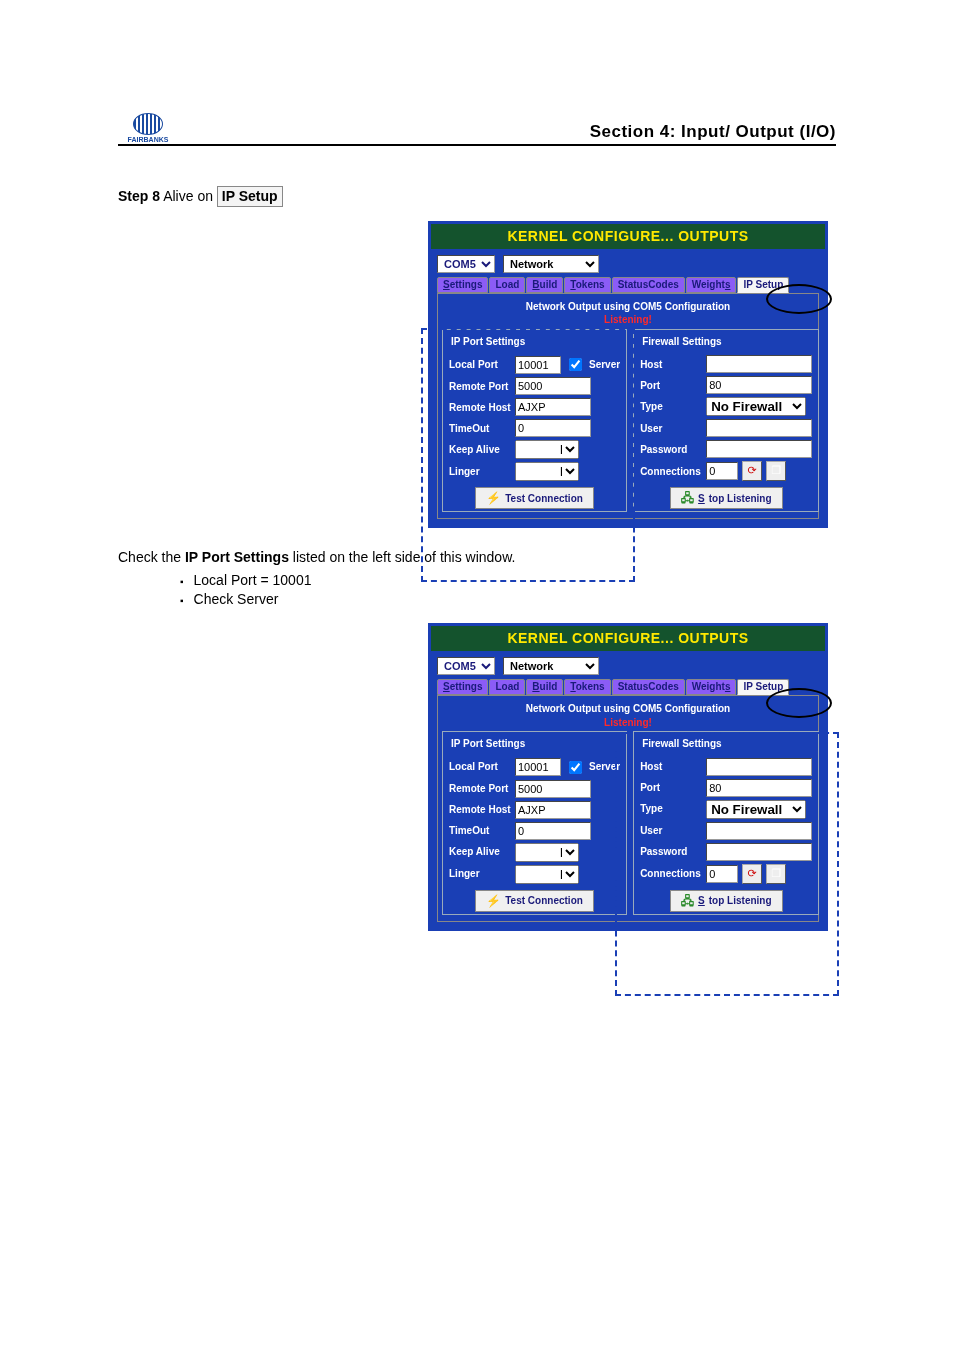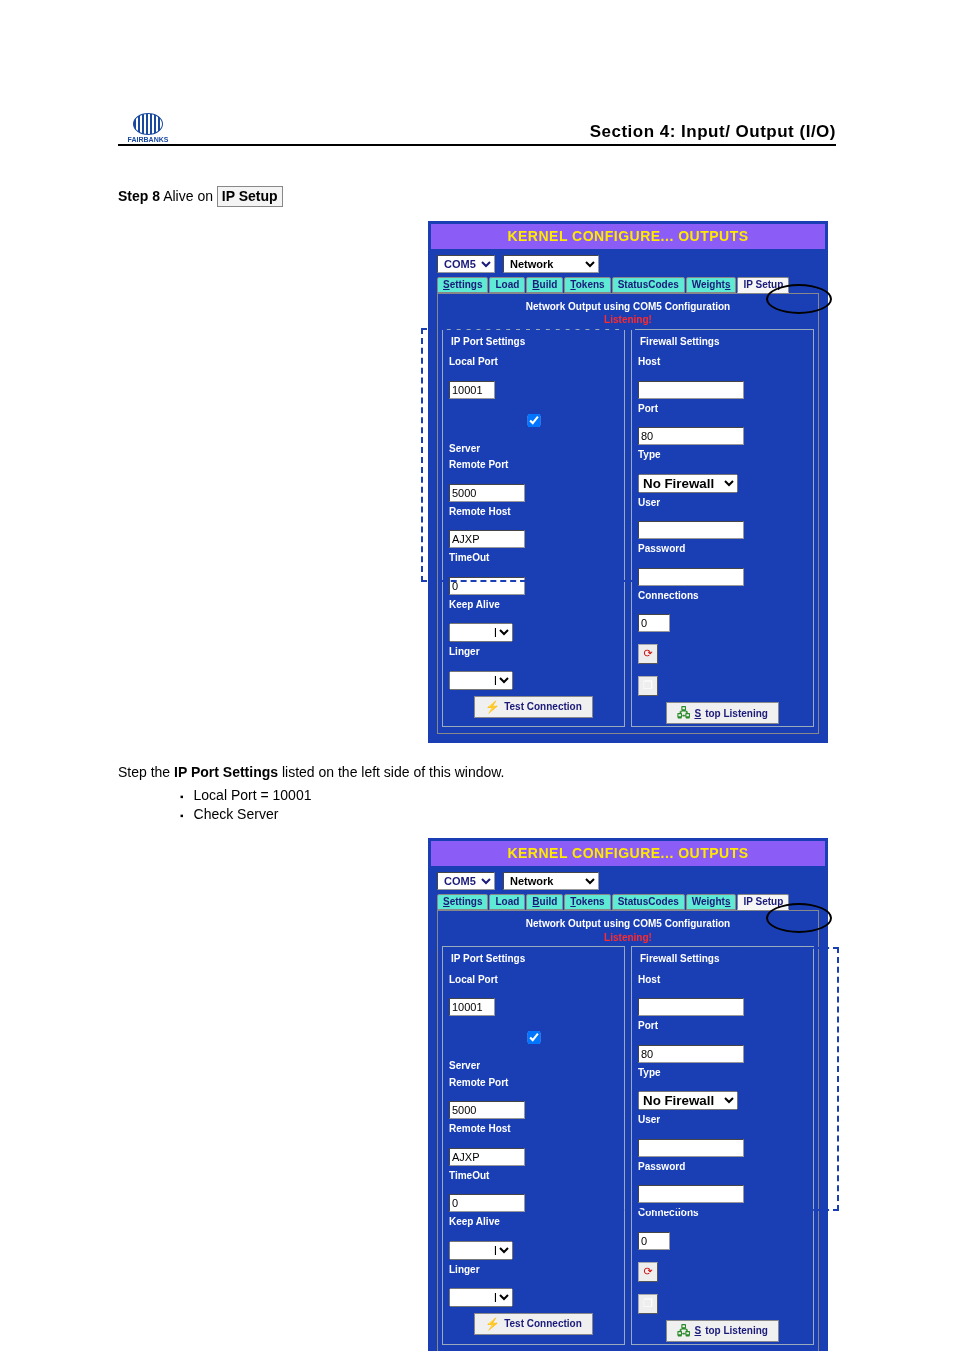--- a/index.html
+++ b/index.html
@@ -77,21 +77,21 @@
     margin: 14px 0 6px 310px;
     width: 400px;
   }
   .cfg-window {
     border: 3px solid #1a3fb5;
     background: #1a3fb5;
     font-family: "Arial", sans-serif;
     font-size: 11px;
   }
   .cfg-titlebar {
-    background: #8b5cf6;
+    background: #14532d;
     color: #ffe900;
     font-weight: bold;
     font-size: 14px;
     text-align: center;
     padding: 3px 0;
     letter-spacing: 0.5px;
   }
   .cfg-body {
     background: #1a3fb5;
     padding: 6px;
@@ -112,21 +112,21 @@
     box-sizing: content-box;
   }
   .cfg-com { width: 52px; font-weight: bold; color: #1a1a7a;}
   .cfg-net { width: 90px; font-weight: bold; }
   .cfg-tabs {
     display: flex;
     margin-top: 2px;
     position: relative;
   }
   .cfg-tab {
-    background: #5eead4;
+    background: #8b5cf6;
     border: 1px solid #888;
     border-radius: 2px 2px 0 0;
     padding: 2px 5px;
     font-size: 10px;
     font-weight: bold;
     color: #1a1a7a;
     margin-right: 1px;
     line-height: 1;
     cursor: pointer;
   }
@@ -169,23 +169,23 @@
     font-weight: bold;
     color: #fff;
     font-size: 10px;
     margin: -10px 0 4px 0;
     background: #1a3fb5;
     display: inline-block;
     padding: 0 2px;
   }
   .cfg-row {
     display: flex;
+    align-items: center;
     margin: 3px 0;
-    gap: 12px;
-    flex-direction: column;
+    gap: 4px;
   }
   .cfg-lbl {
     width: 62px;
     font-weight: bold;
     font-size: 10px;
     color: #fff;
   }
   .cfg-lbl-r { width: 62px; font-weight: bold; font-size: 10px; color: #fff;}
   .cfg-input-s { width: 40px; }
   .cfg-input-m { width: 70px; }
@@ -345,21 +345,21 @@
           </div>
         </div>
       </div>
     </div>
           </div>
         </div>
       <div class="cfg-circle" style="left:648px; top:63px;"></div>
     </div>
 
     <p style="margin-top:20px;">
-      <span>Step the </span><b>IP Port Settings</b><span> listed on the left side of this window.</span>
+      <span>Check the </span><b>IP Port Settings</b><span> listed on the left side of this window.</span>
     </p>
     <ul class="bullets">
       <li>Local Port = 10001</li>
       <li>Check Server</li>
     </ul>
 
     <div style="position:relative;">
       <div class="dashed-box" style="left:497px; top:109px; width:220px; height:260px;"></div>
       <div class="cfg-wrap" id="cfg2">
           <div class="cfg-window">

